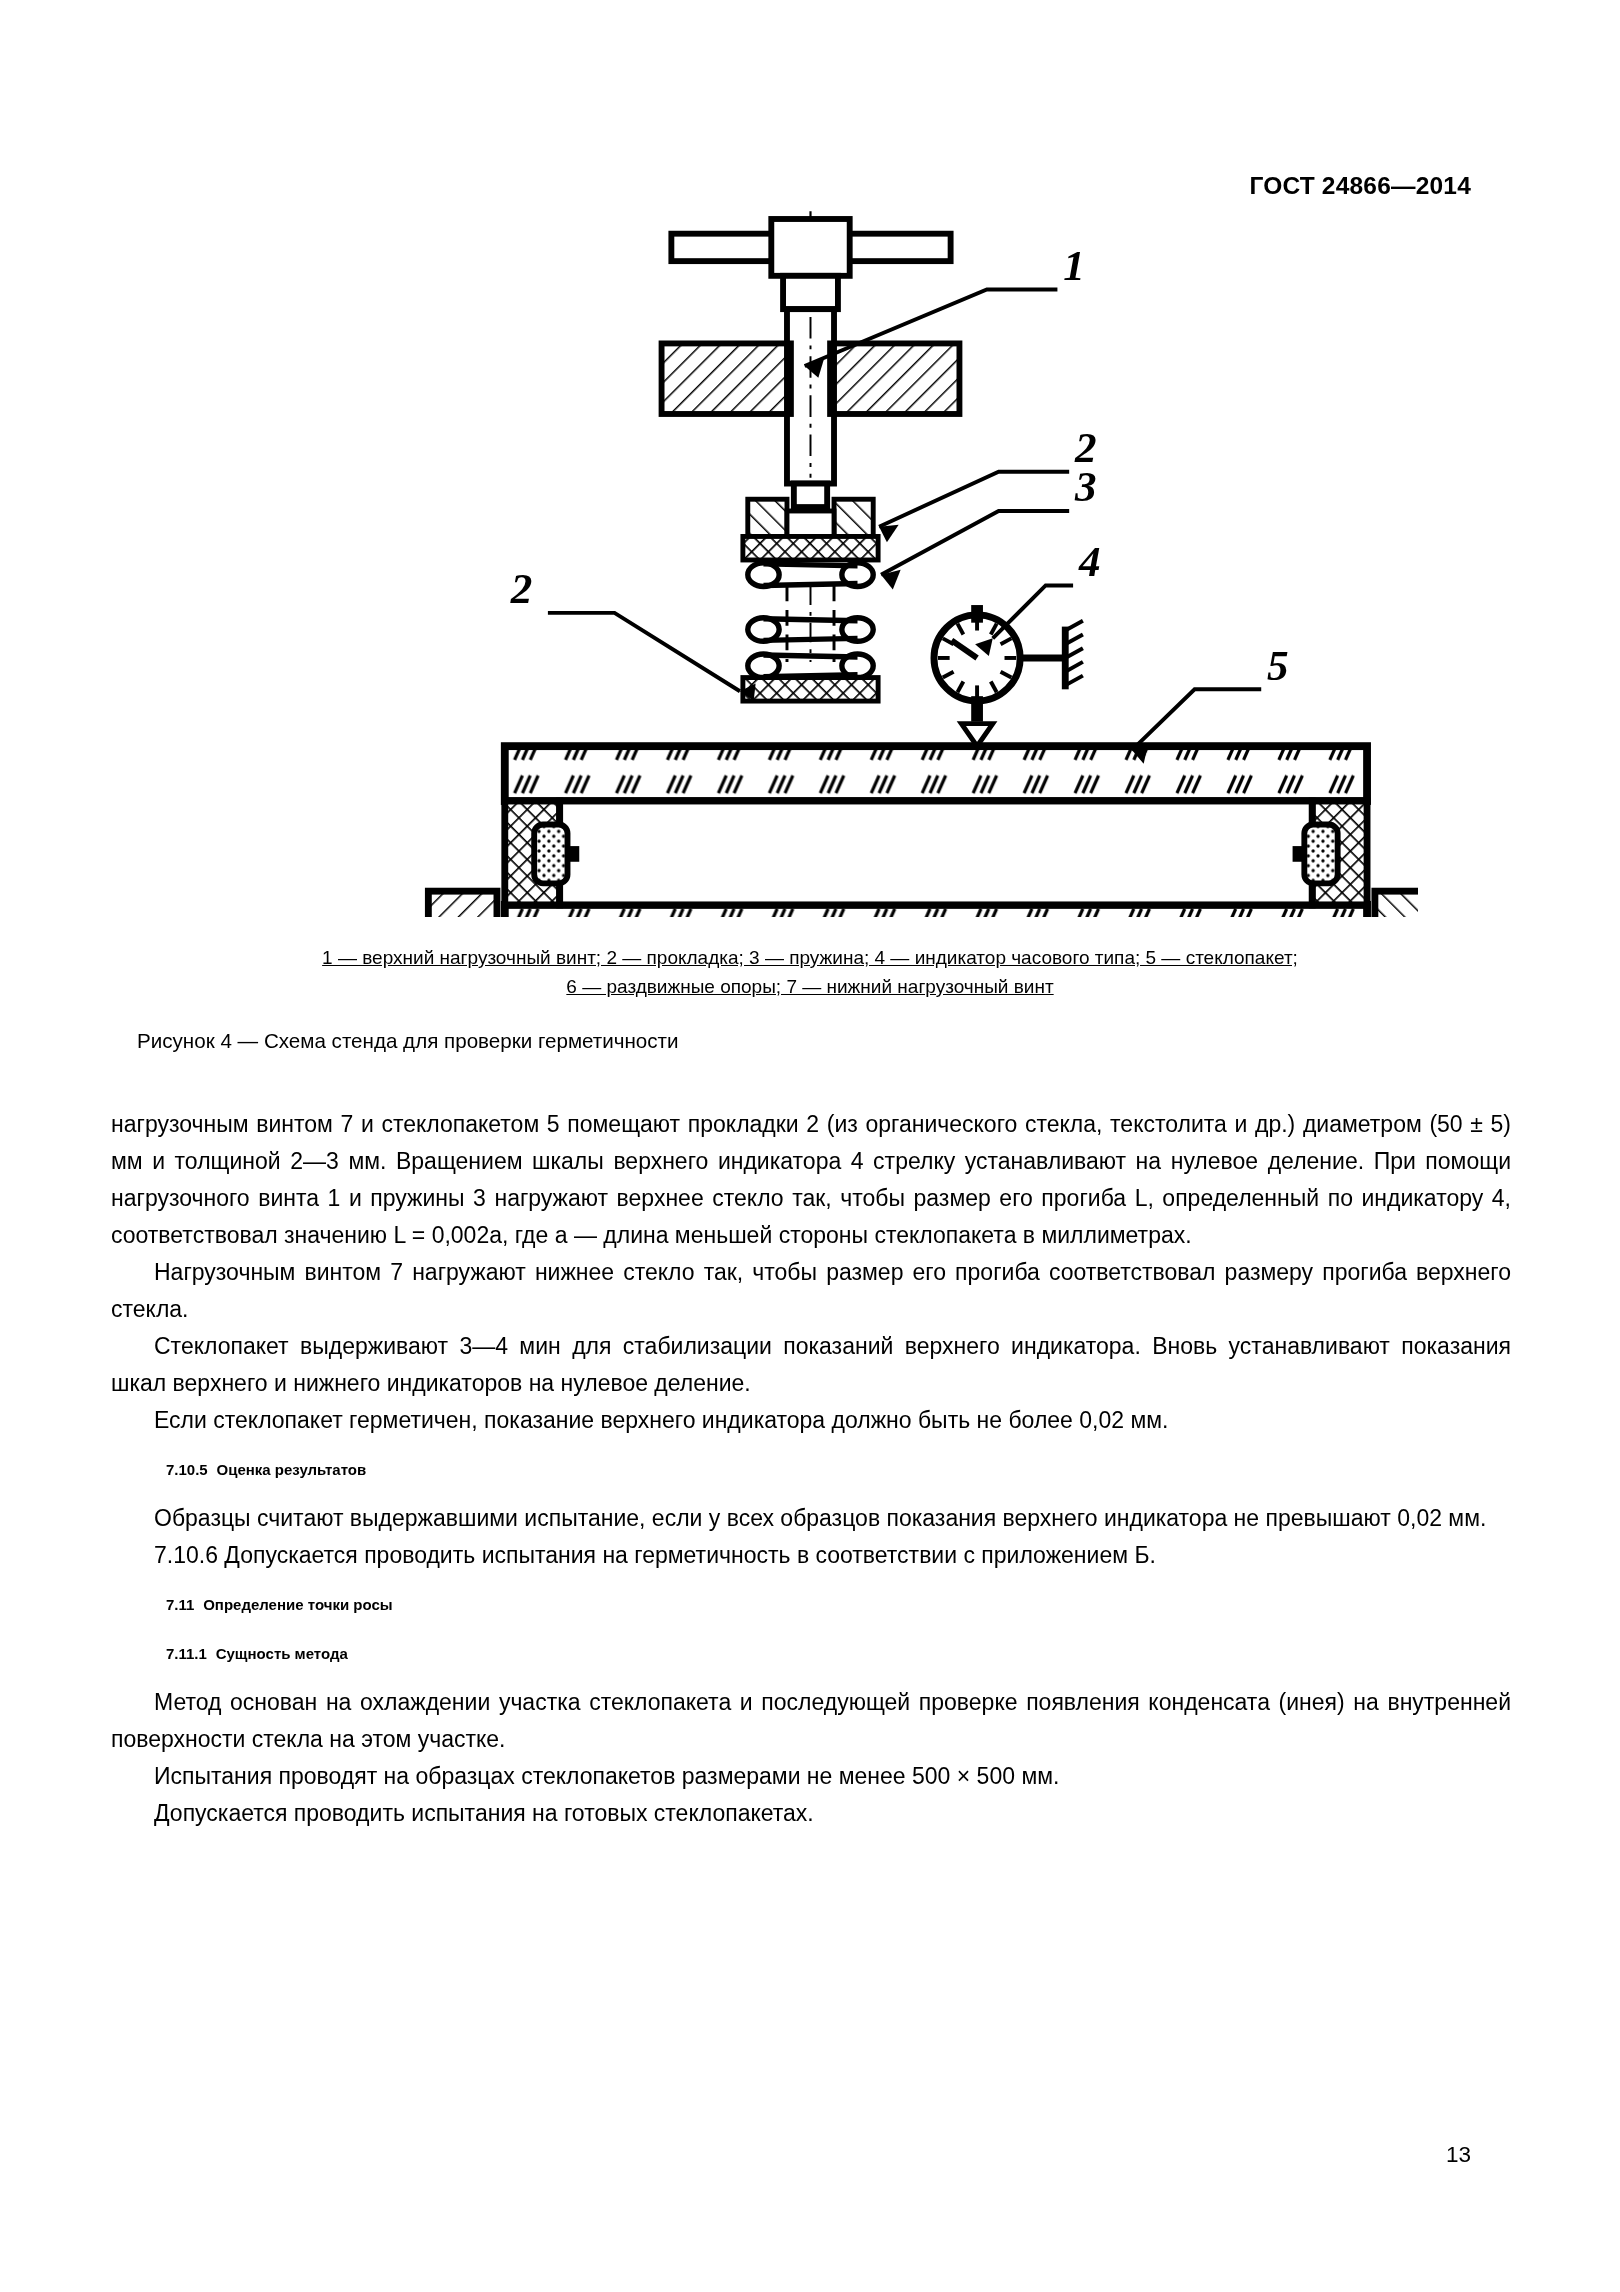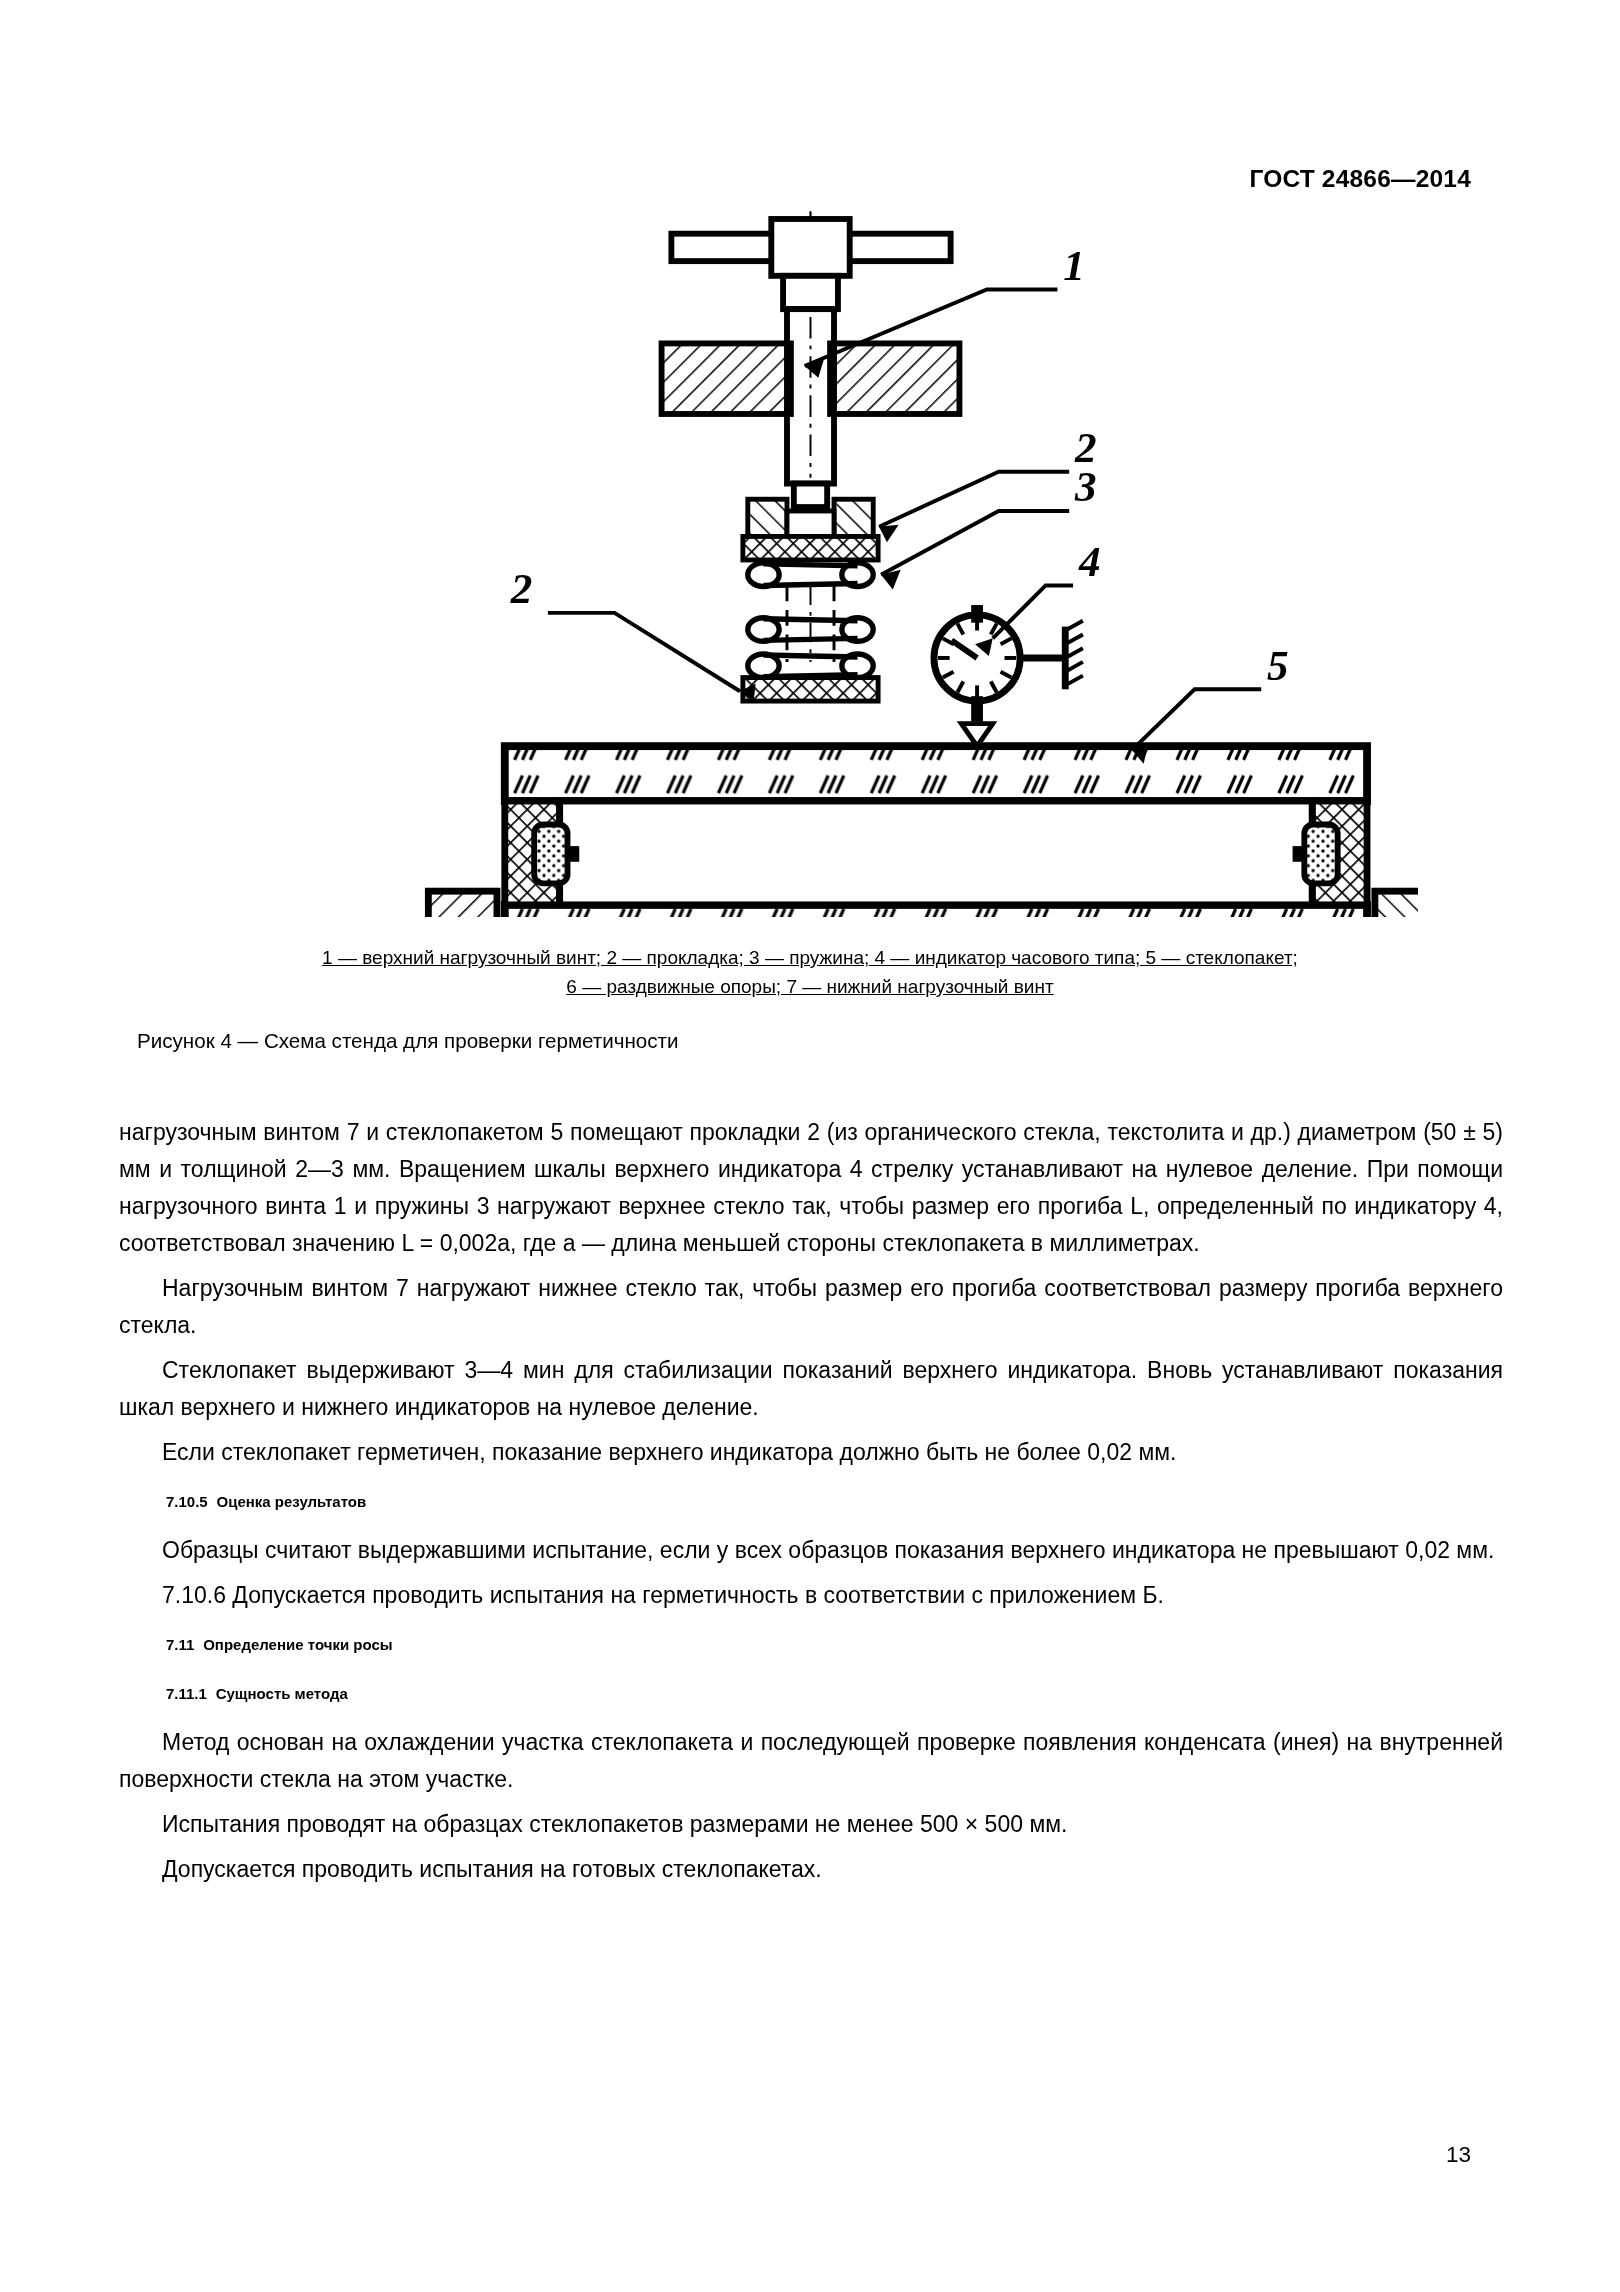--- a/index.html
+++ b/index.html
@@ -16,21 +16,21 @@
     width: 1620px;
     height: 2293px;
     background: #ffffff;
     overflow: hidden;
     box-sizing: border-box;
   }
 
   
   .header {
     position: absolute;
-    top: 165px;
+    top: 172px;
     right: 149px;
     font-size: 24.5px;
     font-weight: bold;
     letter-spacing: 0.2px;
     white-space: nowrap;
   }
 
   
   .figure {
     position: absolute;
@@ -64,21 +64,21 @@
   
   .body {
     position: absolute;
     top: 1106px;
     left: 111px;
     width: 1400px;
     font-size: 23px;
     line-height: 37px;
   }
   .body p {
-    margin: 8px;
+    margin: 0;
     text-align: justify;
     text-justify: inter-word;
   }
   .body p.ind { text-indent: 43px; }
   .body p.noind { text-indent: 0; }
   .body h4 {
     margin: 12px;
     font-size: 15px;
     font-weight: bold;
     text-indent: 43px;

